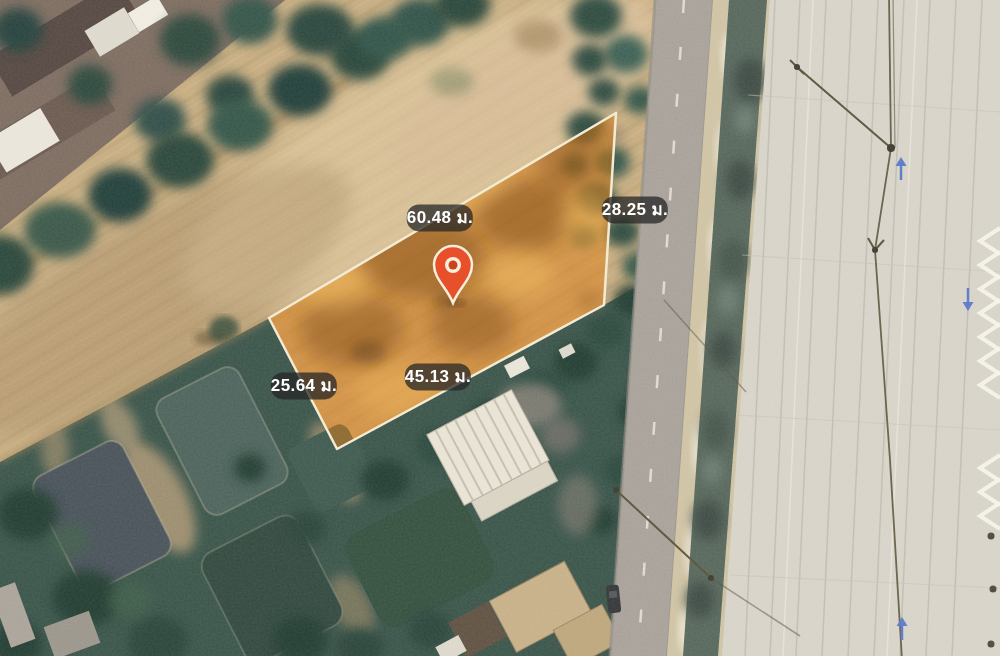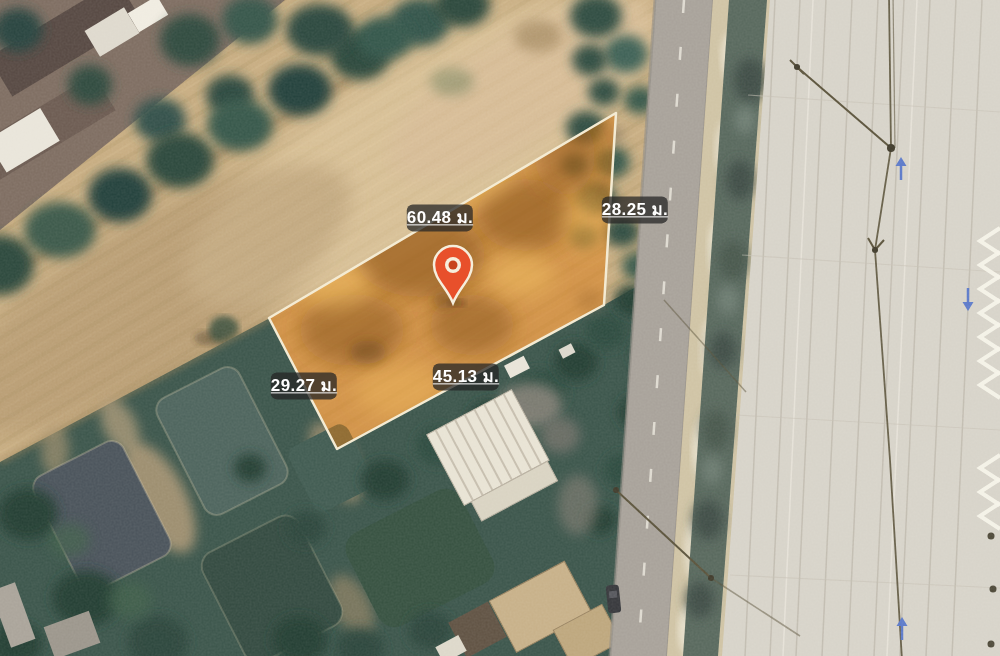--- a/index.html
+++ b/index.html
@@ -3,21 +3,21 @@
 <meta charset="utf-8">
 <style>
   html,body{margin:0;padding:0;background:#1e1e1e;}
   #stage{position:relative;width:1000px;height:656px;overflow:hidden;
          font-family:"Liberation Sans",sans-serif;}
   #stage svg{position:absolute;inset:0;display:block;}
   .measure-label{
     position:absolute;transform:translate(-50%,-50%);
     background:rgba(38,38,38,0.75);color:#fff;
     font-size:17px;font-weight:bold;letter-spacing:.4px;
-    padding:3px 0;border-radius:6px;white-space:nowrap;line-height:1.25;text-decoration:underline;
+    padding:3px 0;border-radius:12px;white-space:nowrap;line-height:1.25;
   }
 </style>
 </head>
 <body>
 
 <div id="stage">
 <svg width="1000" height="656" viewBox="0 0 1000 656">
   <defs>
     <filter id="b3">
           <feGaussianBlur stdDeviation="3"></feGaussianBlur>
@@ -304,15 +304,15 @@
   <g>
     <ellipse cx="457" cy="303" rx="9" ry="3.5" fill="rgba(40,20,5,0.3)" filter="url(#b3)"></ellipse>
     <path d="M453,303 C447,288 434,278.5 434,265 A19,19 0 1 1 472,265 C472,278.5 459,288 453,303 Z" fill="#E8502B" stroke="#F6EEDC" stroke-width="2.5"></path>
     <circle cx="453" cy="265" r="8" fill="#F6EEDC"></circle>
     <circle cx="453" cy="265" r="4.5" fill="#C8441C"></circle>
   </g>
 </svg>
 
 <div class="measure-label" style="left:440px;top:218px">60.48 ม.</div>
 <div class="measure-label" style="left:635px;top:210px">28.25 ม.</div>
-<div class="measure-label" style="left:304px;top:386px">29.27 ม.</div>
-<div class="measure-label" style="left:466px;top:377px">45.13 ม.</div>
+<div class="measure-label" style="left:304px;top:386px">25.64 ม.</div>
+<div class="measure-label" style="left:438px;top:377px">45.13 ม.</div>
 </div>
 
 </body></html>

